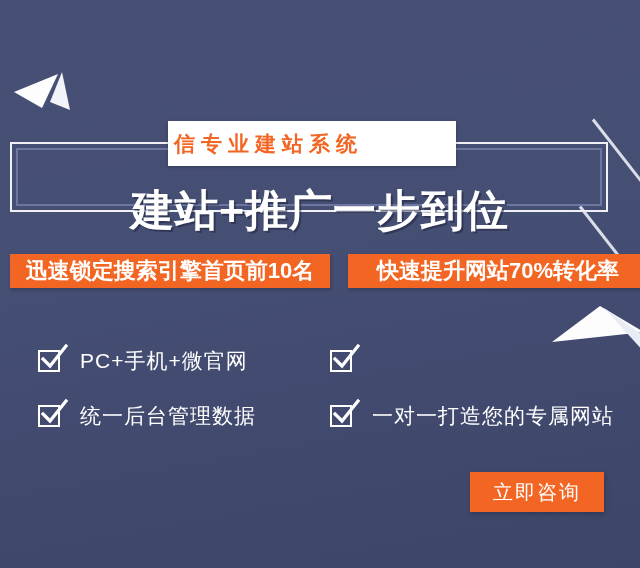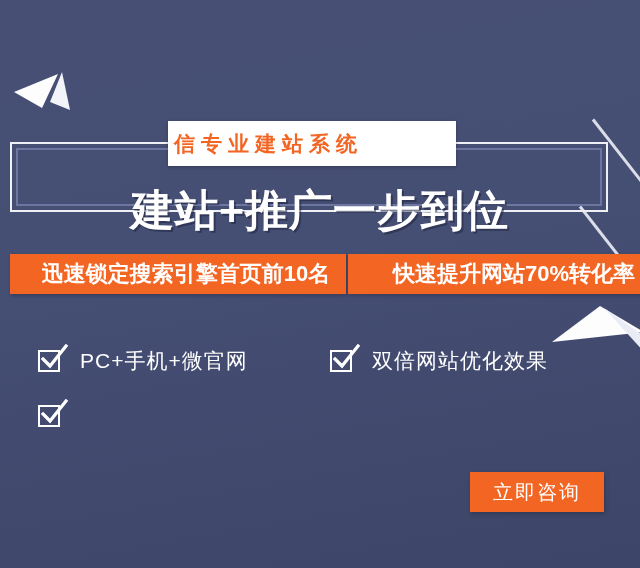--- a/index.html
+++ b/index.html
@@ -121,28 +121,27 @@
     line-height: 60px;
     white-space: nowrap;
     text-shadow: 2px 2px 0 rgba(32, 37, 62, .55);
     z-index: 5;
   }
 
   
   .ribbon {
     position: absolute;
     top: 254px;
-    height: 40px;
+    height: 34px;
     background: #f26522;
     display: flex;
     align-items: center;
     justify-content: center;
     box-shadow: 1px 2px 3px rgba(25, 29, 50, .3);
     z-index: 3;
-    padding-left: 16px;
   }
 
   #ribbon-left { left: 10px; width: 320px; }
   #ribbon-right { left: 348px; width: 300px; }
 
   .ribbon-text {
     color: #ffffff;
     font-size: 22px;
     font-weight: bold;
     white-space: nowrap;
@@ -263,30 +262,39 @@
       <span class="feature-label">PC+手机+微官网</span>
     </div>
 
     <div class="feature-item">
       <span class="check-icon">
         <span class="box"></span>
         <svg width="30" height="30" viewBox="0 0 30 30">
           <polyline points="4,15 11,22 27,2" fill="none" stroke="#ffffff" stroke-width="3.2" stroke-linecap="square"></polyline>
         </svg>
       </span>
-      <span class="feature-label">双倍网站优化效果</span>
     </div>
 
     <div class="feature-item">
       <span class="check-icon">
         <span class="box"></span>
         <svg width="30" height="30" viewBox="0 0 30 30">
           <polyline points="4,15 11,22 27,2" fill="none" stroke="#ffffff" stroke-width="3.2" stroke-linecap="square"></polyline>
         </svg>
       </span>
+      <span class="feature-label">统一后台管理数据</span>
     </div>
 
+    <div class="feature-item">
+      <span class="check-icon">
+        <span class="box"></span>
+        <svg width="30" height="30" viewBox="0 0 30 30">
+          <polyline points="4,15 11,22 27,2" fill="none" stroke="#ffffff" stroke-width="3.2" stroke-linecap="square"></polyline>
+        </svg>
+      </span>
+      <span class="feature-label">一对一打造您的专属网站</span>
+    </div>
 
   </div>
 
   <button id="cta-button">立即咨询</button>
 
 </div>
 
 </body></html>

